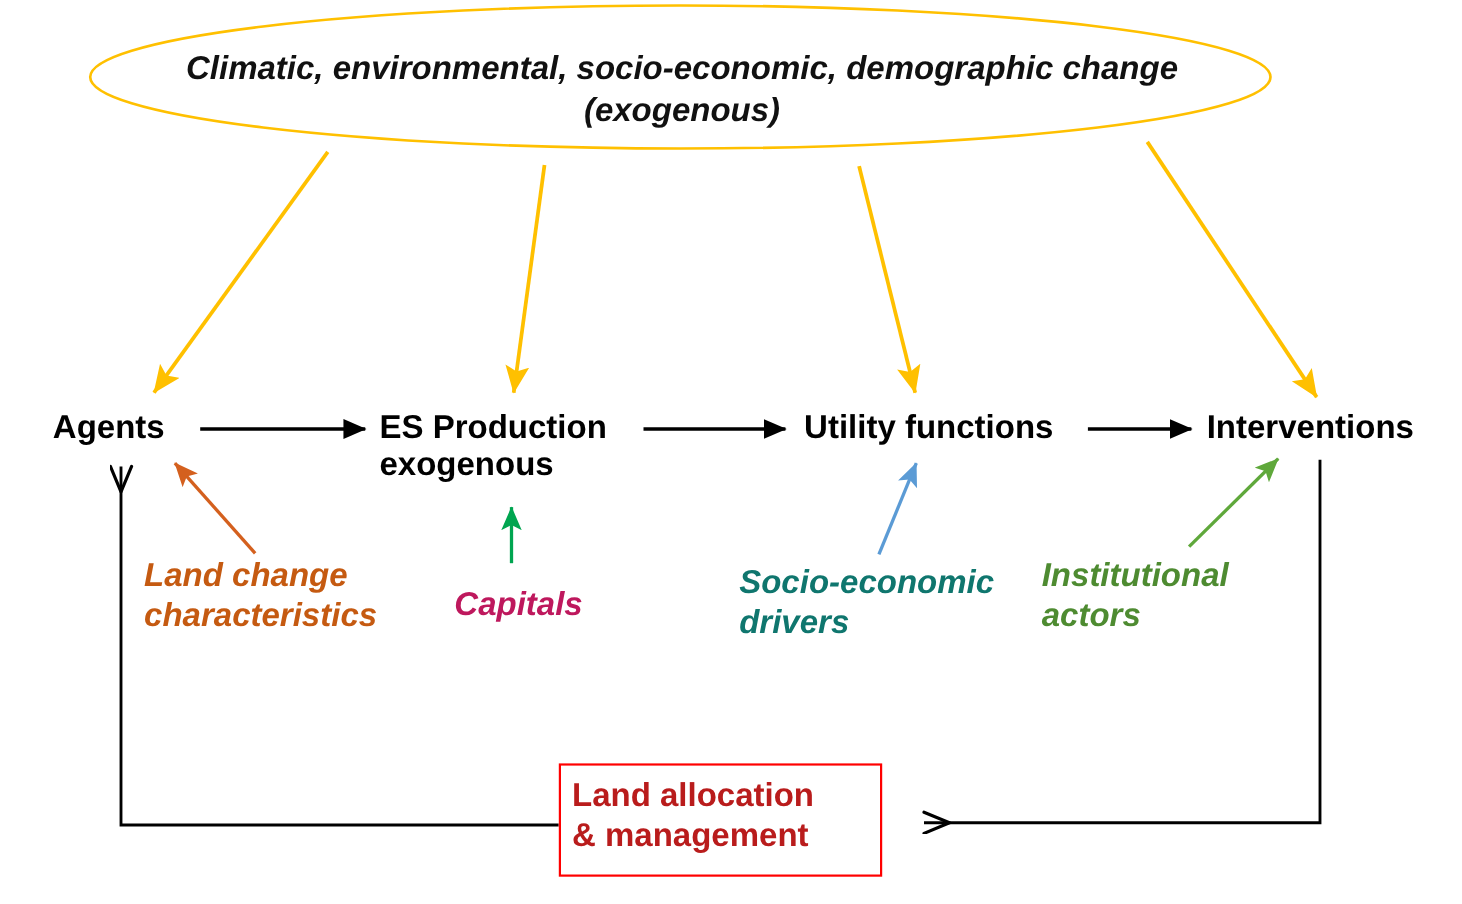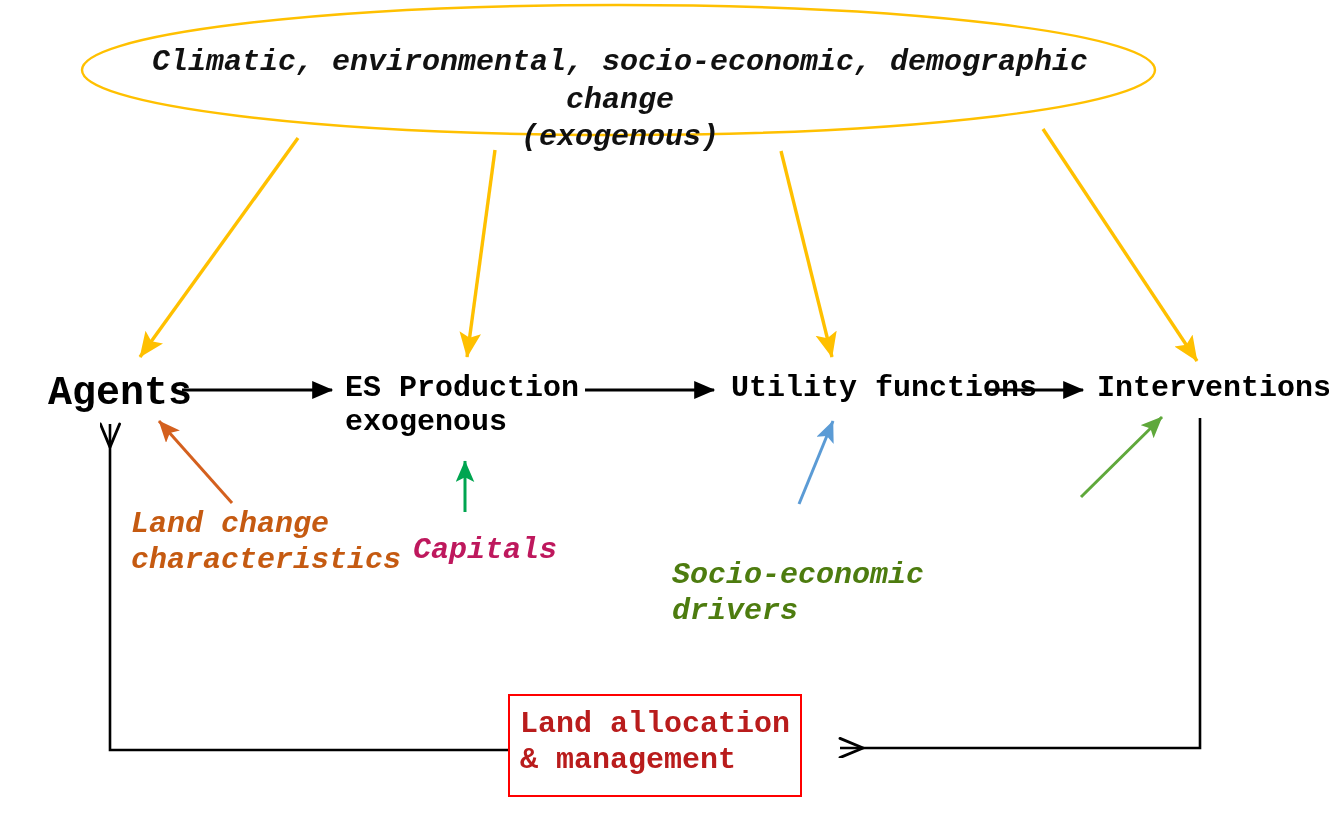--- a/index.html
+++ b/index.html
@@ -6,21 +6,21 @@
   html, body {
     margin: 0;
     padding: 0;
     background: #ffffff;
   }
   #canvas {
     position: relative;
     width: 1329px;
     height: 822px;
     background: #ffffff;
-    font-family: Liberation Mono, monospace;
+    font-family: Liberation Sans, sans-serif;
     overflow: hidden;
   }
   #edges {
     position: absolute;
     left: 0;
     top: 0;
     width: 1329px;
     height: 822px;
     pointer-events: none;
   }
@@ -45,28 +45,28 @@
     white-space: pre-line;
   }
   .driver-label {
     position: absolute;
     font-weight: bold;
     font-style: italic;
     font-size: 30px;
     line-height: 1.2;
     white-space: pre-line;
   }
-  #node-agents       { left: 48px;   top: 372px; font-size: 40px; }
+  #node-agents       { left: 48px;   top: 372px; font-size: 30px; }
   #node-es           { left: 345px;  top: 372px; font-size: 30px; }
   #node-utility      { left: 731px;  top: 372px; font-size: 30px; }
   #node-interventions{ left: 1097px; top: 372px; font-size: 30px; }
 
   #label-land-manager { left: 131px; top: 506px; color: #C55A11; }
   #label-capitals     { left: 413px; top: 532px; color: #be185d; }
-  #label-socio        { left: 672px; top: 512px; color: #4d7c0f; margin-top: 45px; }
+  #label-socio        { left: 672px; top: 512px; color: #0f766e; }
   #label-institutional{ left: 947px; top: 506px; color: #4E8B31; }
 
   #land-allocation-box {
     position: absolute;
     left: 508px;
     top: 694px;
     width: 294px;
     height: 103px;
     border: 2px solid #FF0000;
     background: #ffffff;
@@ -141,18 +141,20 @@
   <div class="node-label" id="node-es">ES Production
 exogenous</div>
   <div class="node-label" id="node-utility">Utility functions</div>
   <div class="node-label" id="node-interventions">Interventions</div>
 
   <div class="driver-label" id="label-land-manager">Land change
 characteristics</div>
   <div class="driver-label" id="label-capitals">Capitals</div>
   <div class="driver-label" id="label-socio">Socio-economic
 drivers</div>
+  <div class="driver-label" id="label-institutional">Institutional
+actors</div>
 
   <div id="land-allocation-box"></div>
   <div id="land-allocation-text">Land allocation
 &amp; management</div>
 
 </div>
 
 </body></html>

